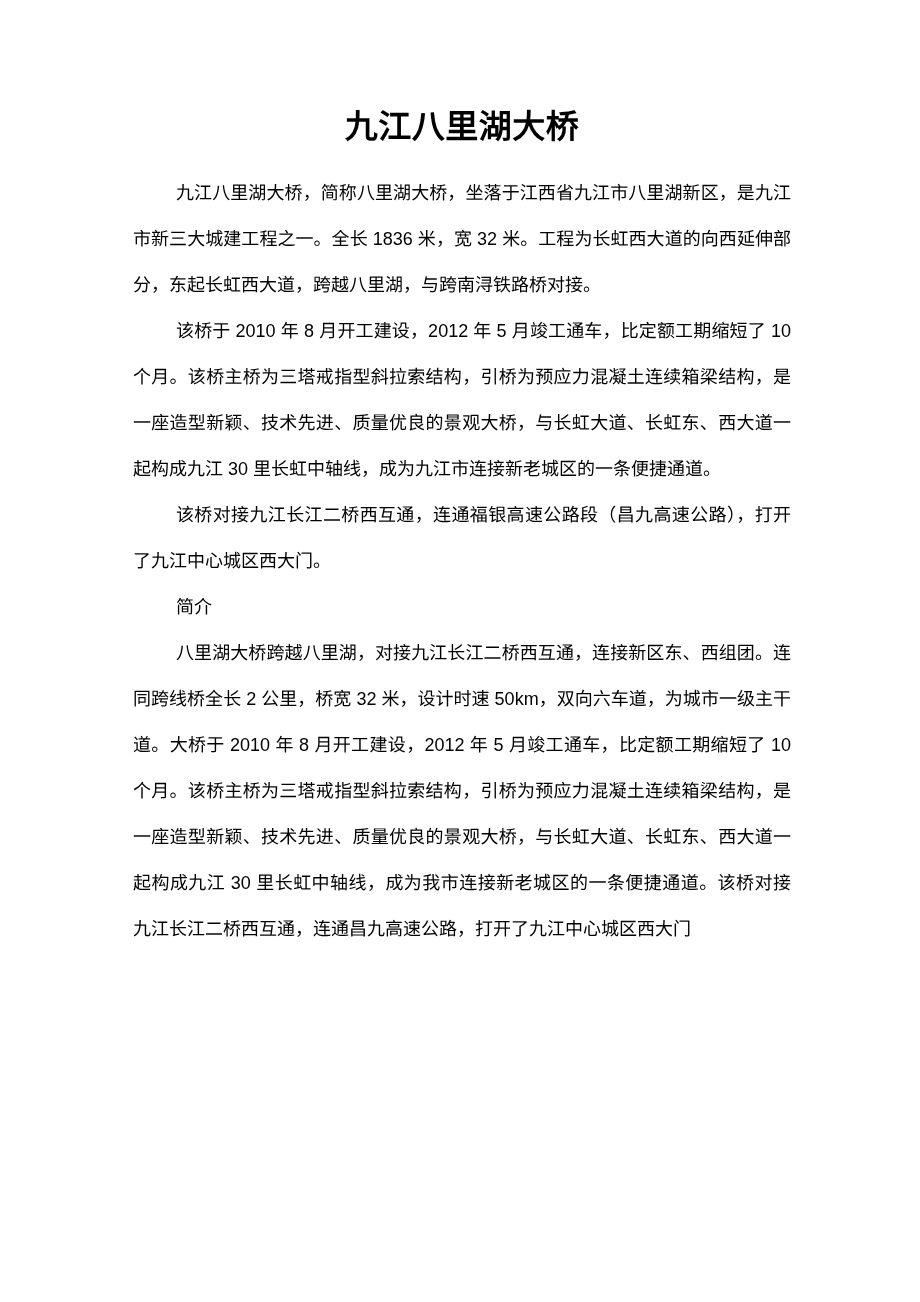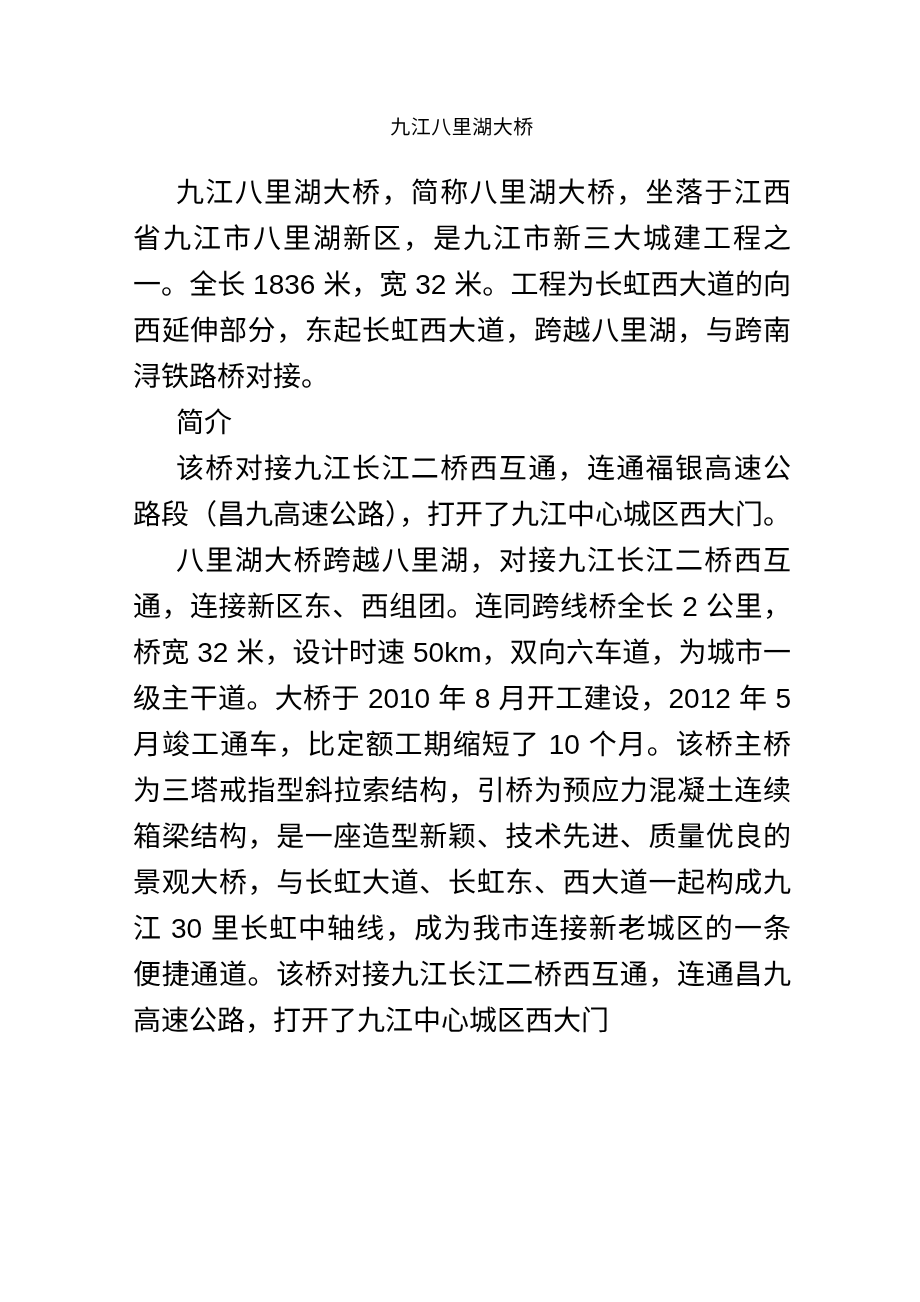--- a/index.html
+++ b/index.html
@@ -27,51 +27,52 @@
   }
 
   .content {
     position: absolute;
     left: 133px;
     top: 104px;
     width: 658px;
   }
 
   .doc-title {
-    font-size: 20px;
-    font-weight: normal;
+    font-size: 33px;
+    font-weight: bold;
     text-align: center;
     line-height: 46px;
     margin: 0 0 20px 0;
     letter-spacing: 0.5px;
   }
 
   .para {
-    font-size: 28px;
+    font-size: 18px;
     line-height: 46px;
     margin: 0;
     text-align: justify;
     text-justify: inter-ideograph;
     text-indent: 43px;
     word-break: break-all;
     letter-spacing: 0px;
   }
 </style>
 </head>
 <body>
 
 <div class="page">
   <div class="content">
 
     <h1 class="doc-title">九江八里湖大桥</h1>
 
     <p class="para">九江八里湖大桥，简称八里湖大桥，坐落于江西省九江市八里湖新区，是九江市新三大城建工程之一。全长 1836 米，宽 32 米。工程为长虹西大道的向西延伸部分，东起长虹西大道，跨越八里湖，与跨南浔铁路桥对接。</p>
 
 
+    <p class="para">该桥于 2010 年 8 月开工建设，2012 年 5 月竣工通车，比定额工期缩短了 10 个月。该桥主桥为三塔戒指型斜拉索结构，引桥为预应力混凝土连续箱梁结构，是一座造型新颖、技术先进、质量优良的景观大桥，与长虹大道、长虹东、西大道一起构成九江 30 里长虹中轴线，成为九江市连接新老城区的一条便捷通道。</p>
+
+    <p class="para">该桥对接九江长江二桥西互通，连通福银高速公路段（昌九高速公路），打开了九江中心城区西大门。</p>
 
     <p class="para">简介</p>
-
-    <p class="para">该桥对接九江长江二桥西互通，连通福银高速公路段（昌九高速公路），打开了九江中心城区西大门。</p>
 
     <p class="para">八里湖大桥跨越八里湖，对接九江长江二桥西互通，连接新区东、西组团。连同跨线桥全长 2 公里，桥宽 32 米，设计时速 50km，双向六车道，为城市一级主干道。大桥于 2010 年 8 月开工建设，2012 年 5 月竣工通车，比定额工期缩短了 10 个月。该桥主桥为三塔戒指型斜拉索结构，引桥为预应力混凝土连续箱梁结构，是一座造型新颖、技术先进、质量优良的景观大桥，与长虹大道、长虹东、西大道一起构成九江 30 里长虹中轴线，成为我市连接新老城区的一条便捷通道。该桥对接九江长江二桥西互通，连通昌九高速公路，打开了九江中心城区西大门</p>
 
   </div>
 </div>
 
 </body></html>

